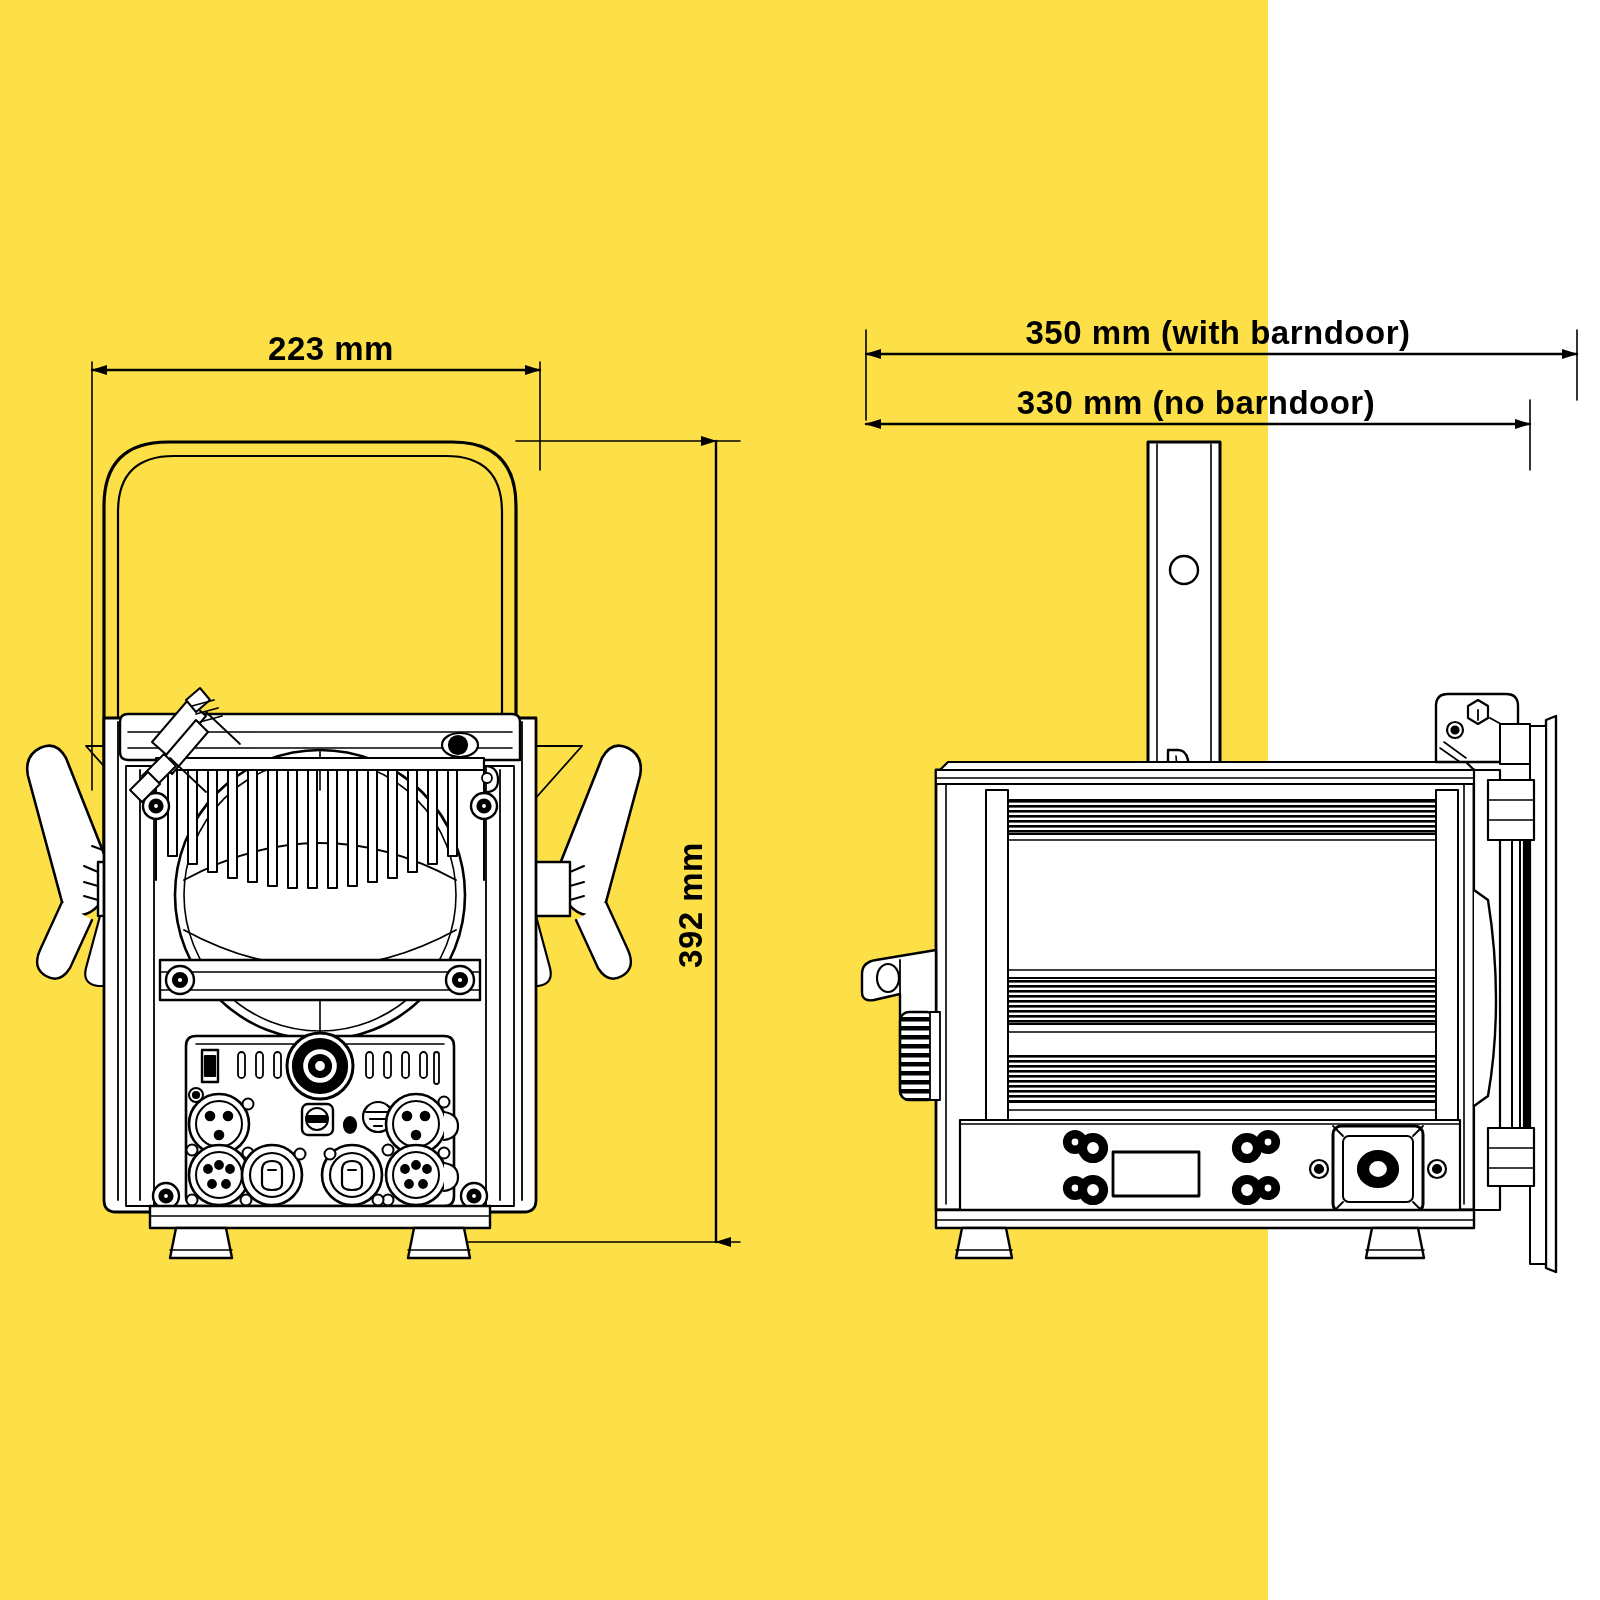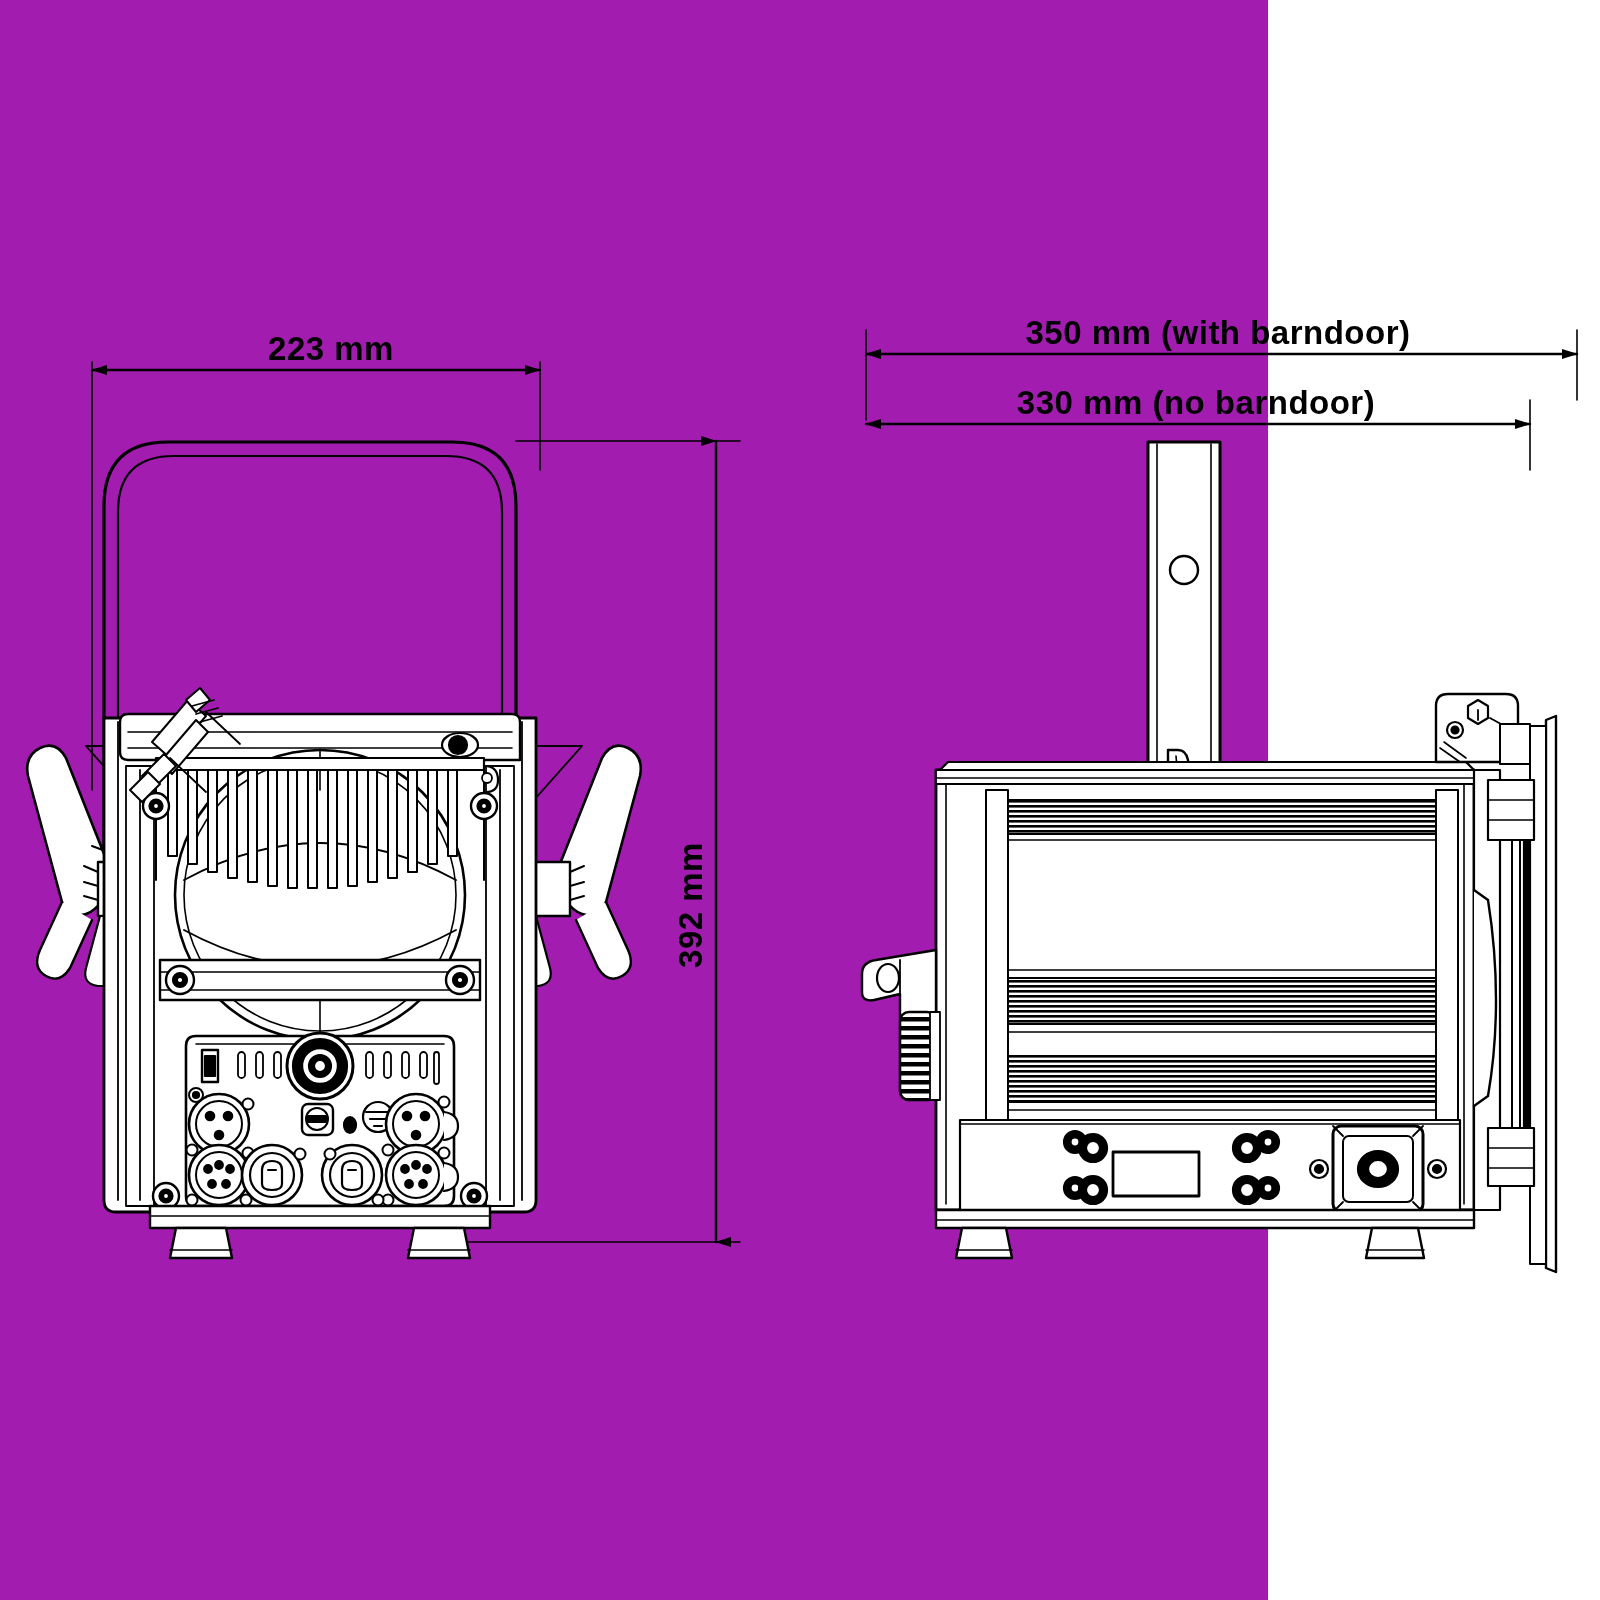--- a/index.html
+++ b/index.html
@@ -13,21 +13,21 @@
     height: 1600px;
     font-family: "Liberation Sans", sans-serif;
     overflow: hidden;
     position: relative;
   }
   #sheet {
     position: absolute;
     left: 0; top: 0;
     width: 1268px;
     height: 1600px;
-    background: #a21caf;
+    background: #fde047;
   }
   svg.drawing {
     position: absolute;
     left: 0; top: 0;
     width: 1600px;
     height: 1600px;
     display: block;
   }
   .dim-text {
     font-family: "Liberation Sans", sans-serif;

